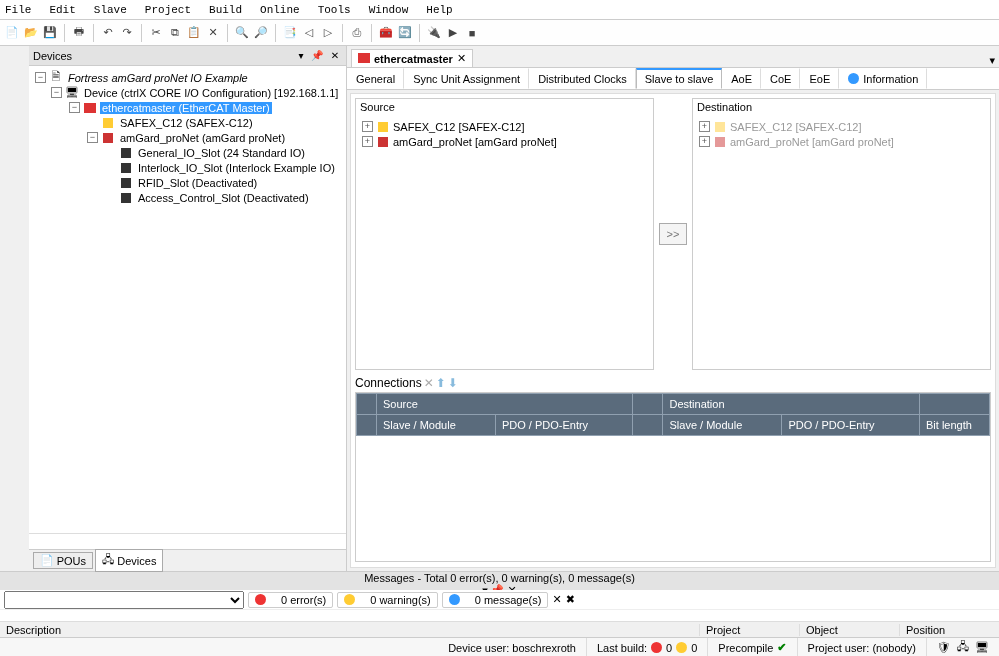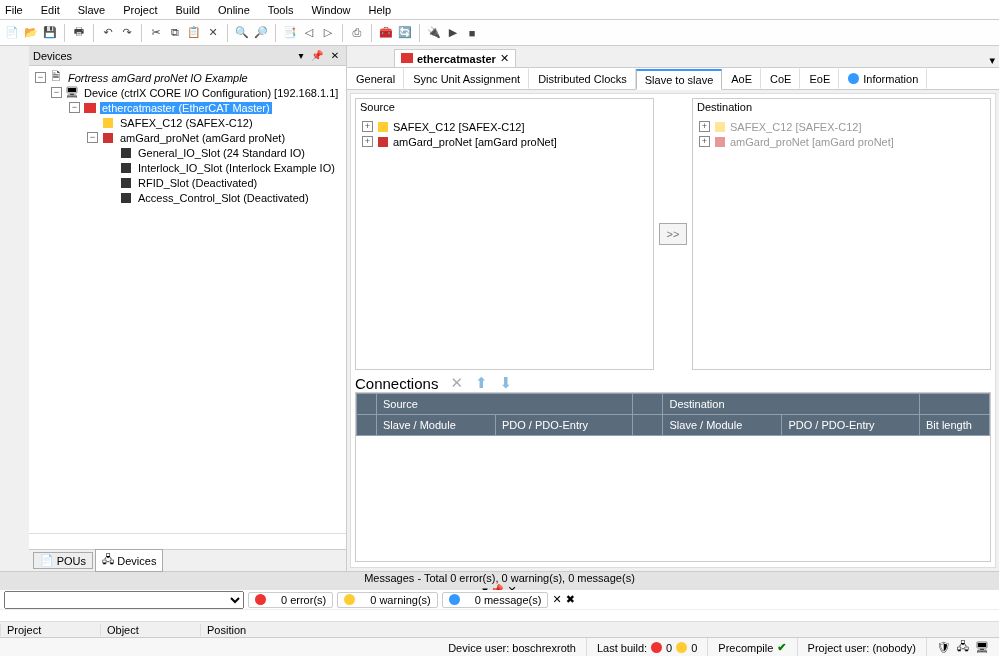--- a/index.html
+++ b/index.html
@@ -1,18 +1,18 @@
 <!DOCTYPE html>
 <html><head>
 <meta charset="utf-8">
 <style>
   * { box-sizing: border-box; margin: 0; padding: 0; }
   body { font-family: Arial, sans-serif; font-size: 11px; background: #f0f0f0; width: 999px; height: 656px; overflow: hidden; position: relative; }
   .menubar { height: 20px; background: #fff; display: flex; align-items: center; border-bottom: 1px solid #ccc; padding: 0 5px; }
-  .menubar span { margin-right: 18px; cursor: pointer; }
+  .menubar span { margin-right: 18px; cursor: pointer; font-family: Liberation Mono, monospace; }
   .toolbar { height: 26px; background: #fefefe; display: flex; align-items: center; border-bottom: 1px solid #ccc; padding: 0 4px; gap: 3px; }
   .toolbar .tb { width: 16px; height: 16px; display: inline-flex; align-items: center; justify-content: center; font-size: 11px; color: #444; cursor: pointer; }
   .toolbar .sep { width: 1px; height: 18px; background: #ccc; margin: 0 3px; }
   .main-row { display: flex; height: 525px; }
   
   .devices-panel { width: 318px; border-right: 1px solid #ccc; background: #fff; display: flex; flex-direction: column; margin-left: 29px; }
   .panel-title { height: 20px; background: #e3e3e3; display: flex; align-items: center; padding: 0 4px; font-size: 11px; justify-content: space-between; border-bottom: 1px solid #ccc;}
   .panel-title .controls { display: flex; gap: 3px; }
   .panel-title .controls span { width: 14px; height: 14px; display: flex; align-items: center; justify-content: center; cursor: pointer; font-size: 10px; }
   .tree { flex: 1; overflow: auto; padding: 4px; font-size: 11px; }
@@ -27,34 +27,34 @@
   .ind2 { padding-left: 36px; }
   .ind3 { padding-left: 54px; }
   .ind4 { padding-left: 72px; }
   .devices-bottom-tabs { height: 22px; border-top: 1px solid #ccc; display: flex; align-items: center; padding: 0 4px; gap: 2px; background:#f0f0f0; }
   .dtab { border: 1px solid #aaa; background: #fff; padding: 1px 6px; font-size: 11px; display: flex; align-items: center; gap: 3px; cursor: pointer;}
   .dtab.inactive { background: #eee; }
   .scroll-h { height: 16px; border-top: 1px solid #ddd; }
   
   .editor-panel { flex: 1; display: flex; flex-direction: column; }
   .editor-tabs-row { height: 22px; display: flex; align-items: flex-end; border-bottom: 1px solid #ccc; padding-left: 4px; justify-content: space-between; }
-  .editor-tab { background: #fff; border: 1px solid #ccc; border-bottom: none; padding: 2px 6px; display: flex; align-items: center; gap: 4px; font-weight: bold; font-size:11px;margin-left:43px; }
+  .editor-tab { background: #fff; border: 1px solid #ccc; border-bottom: none; padding: 2px 6px; display: flex; align-items: center; gap: 4px; font-weight: bold; font-size:11px; }
   .editor-tab .close { font-weight: normal; cursor: pointer; }
-  .subtabs-row { height: 22px; background: #fff; display: flex; align-items: flex-end; border-bottom: 1px solid #ccc; }
+  .subtabs-row { height: 22px; background: #fff; display: flex; align-items: flex-start; border-bottom: 1px solid #ccc; }
   .subtab { padding: 3px 8px; border: 1px solid transparent; cursor: pointer; font-size: 11px; border-right:1px solid #ddd; height:100%; display:flex; align-items:center; gap:4px;}
   .subtab.active { background: #fff; border: 1px solid #bbb; border-bottom: 1px solid #fff; border-top: 2px solid #3399ff; margin-bottom:-1px; }
   .editor-body { flex: 1; background: #fff; display: flex; flex-direction: column; border: 1px solid #ddd; margin: 3px;}
   .srcdest-row { height: 280px; display: flex; padding: 4px; gap:4px;}
   .panel-box { border: 1px solid #ccc; display: flex; flex-direction: column; }
   .panel-box-title { height: 18px; font-size: 11px; padding: 2px 4px; background: #fff; }
   .panel-box-body { flex: 1; overflow: auto; font-size: 11px; padding: 2px;}
   .midcol { width: 30px; display: flex; align-items: center; justify-content: center; }
   .movebtn { width: 28px; height: 22px; border: 1px solid #aaa; background: #f4f4f4; display: flex; align-items: center; justify-content: center; font-size: 11px; cursor: pointer; color:#777;}
   .src-row { display: flex; align-items: center; height: 15px; padding-left: 4px; }
-  .connections-bar { height: 18px; padding: 2px 4px; display: flex; align-items: center; gap: 12px; font-size:15px;text-align:center;}
+  .connections-bar { height: 18px; padding: 2px 4px; display: flex; align-items: center; gap: 2px; font-size:12px;text-align:center;}
   .conn-table { border: 1px solid #ccc; font-size: 11px; margin: 0 4px 4px 4px; height: 170px; overflow: hidden;}
   .conn-table table { width: 100%; border-collapse: collapse; }
   .conn-table th { background: #5a6b7c; color: #fff; font-weight: normal; text-align: left; padding: 4px 6px; border: 1px solid #90a0b0; font-size:11px;}
   .conn-table .toprow th { background: #5a6b7c; }
   
   .messages-panel { height: 50px; border-top: 1px solid #ccc; background: #fff; display: flex; flex-direction: column;}
   .messages-title { height: 18px; background: #e3e3e3; display: flex; align-items: center; padding: 0 4px; font-size: 11px; justify-content: space-between; flex-direction: column;}
   .messages-toolbar { height: 20px; display: flex; align-items: center; padding: 0 4px; gap: 4px; background:#fff; border-bottom:1px solid #eee;}
   .msg-pill { border: 1px solid #ccc; padding: 1px 6px; display: flex; align-items: center; gap: 15px; border-radius: 2px; cursor: pointer; font-size:11px;}
   .circle { width: 11px; height: 11px; border-radius: 50%; display: inline-block; }
@@ -347,20 +347,21 @@
       </div>
     <div class="msg-pill">
         <span class="circle blue"></span>
         <span>0 message(s)</span>
       </div>
     <span style="cursor:pointer">✕</span>
     <span style="cursor:pointer">✖</span>
   </div>
 </div>
 <div class="msg-cols">
+  <div class="desc">Description</div>
   <div class="col">Project</div>
   <div class="col">Object</div>
   <div class="col">Position</div>
 </div>
 
 <div class="statusbar">
   <div class="filler"></div>
   <div>Device user: boschrexroth</div>
   <div>
     <span>Last build:</span>

